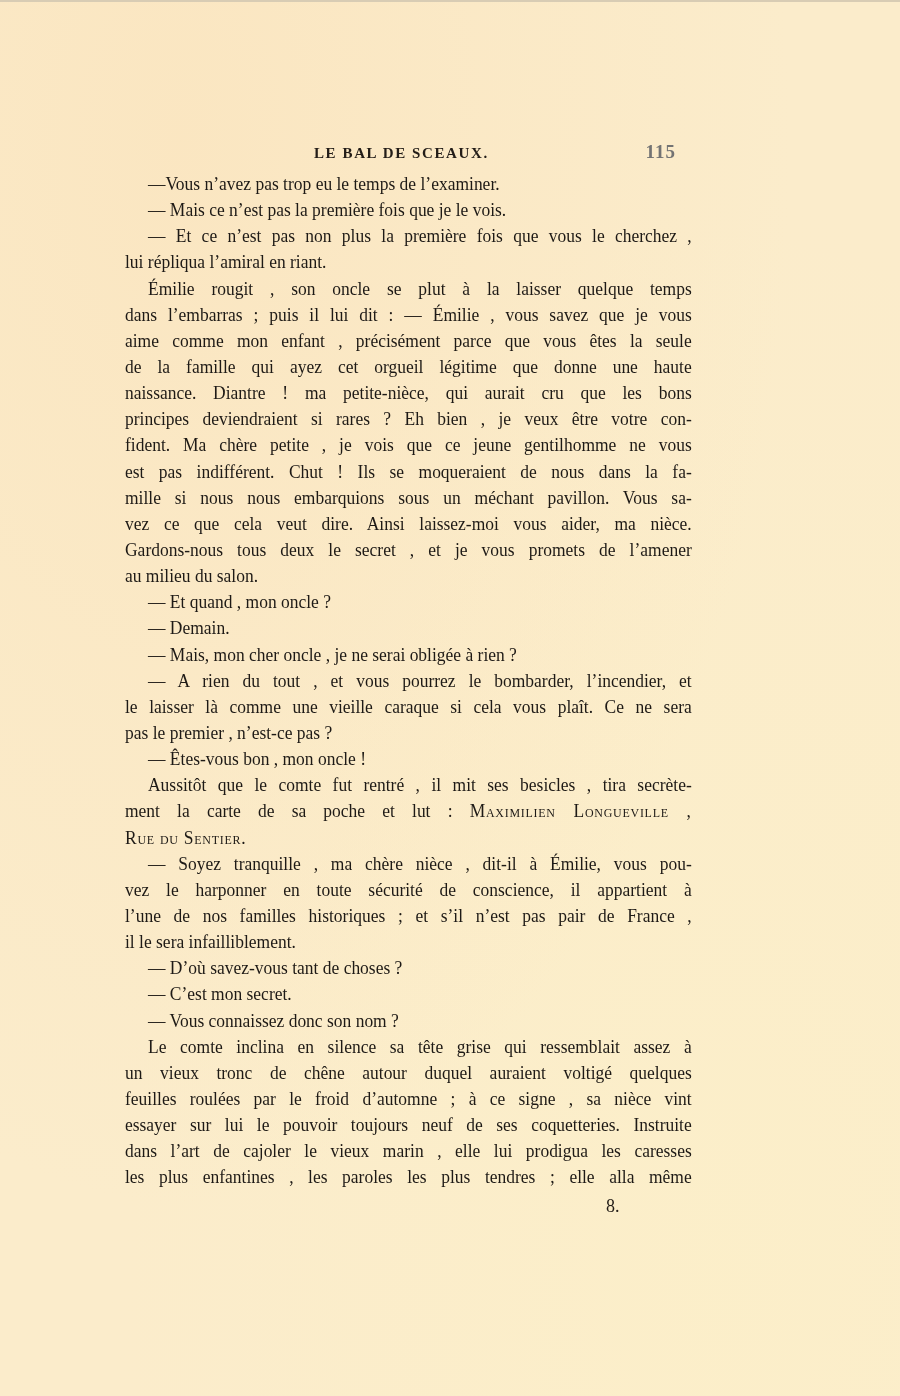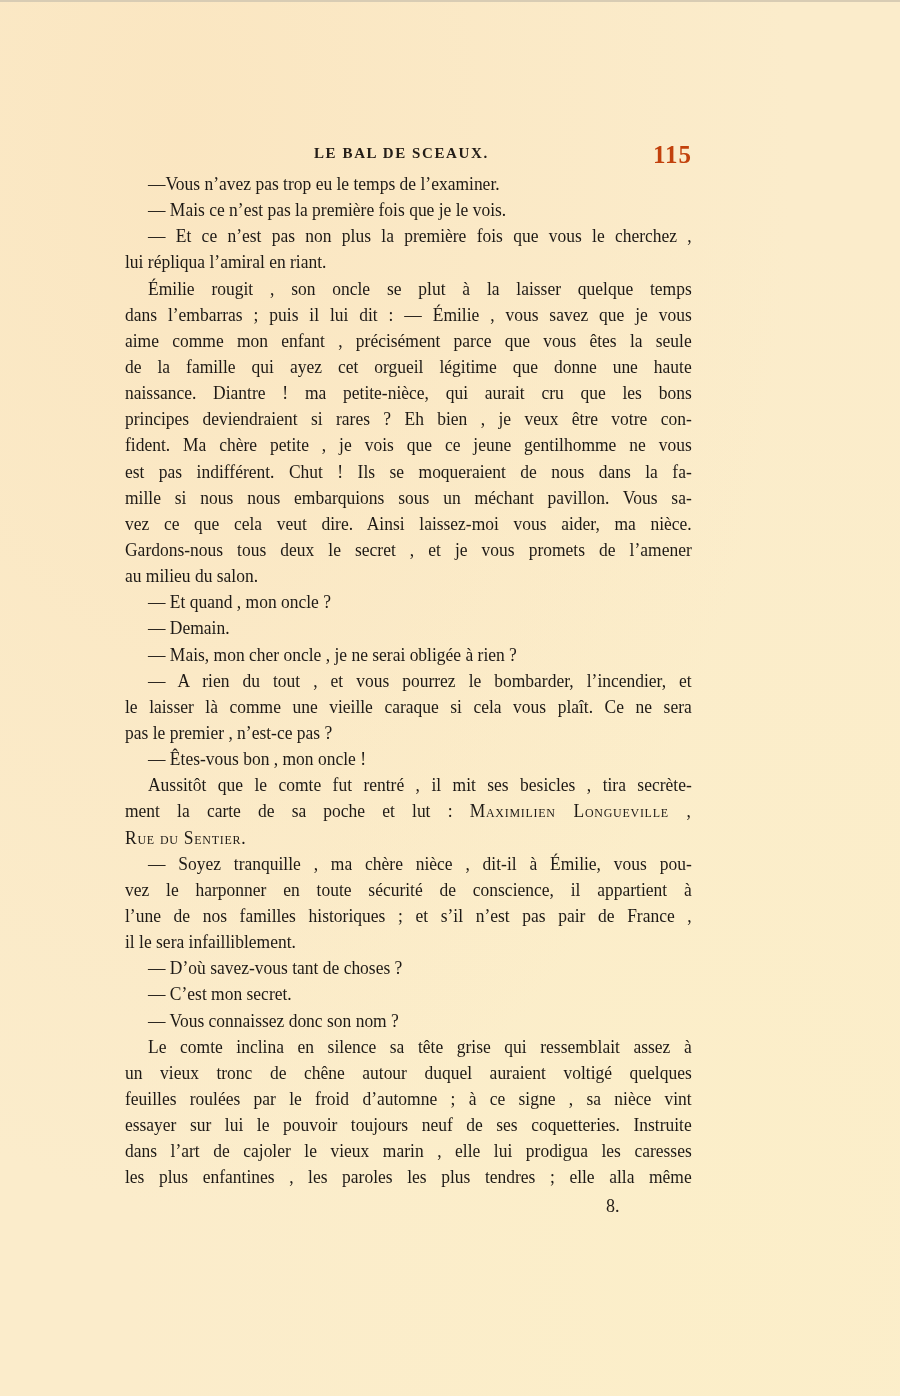--- a/index.html
+++ b/index.html
@@ -37,26 +37,26 @@
       top: 2px;
       font-size: 15px;
       font-weight: bold;
       letter-spacing: 1.6px;
       font-variant: small-caps;
       text-transform: uppercase;
       color: #231d18;
     }
     .page-number {
       position: absolute;
-      right: 0;
+      right: 16px;
       top: -2px;
-      font-size: 25px;
+      font-size: 19px;
       font-weight: bold;
       letter-spacing: 1px;
-      color: #c2410c;
+      color: #737373;
     }
     .text-block {
       position: absolute;
       top: 171px;
       left: 125px;
       width: 567px;
       font-size: 19px;
       line-height: 26.15px;
       transform: scaleX(0.92);
       transform-origin: left top;

